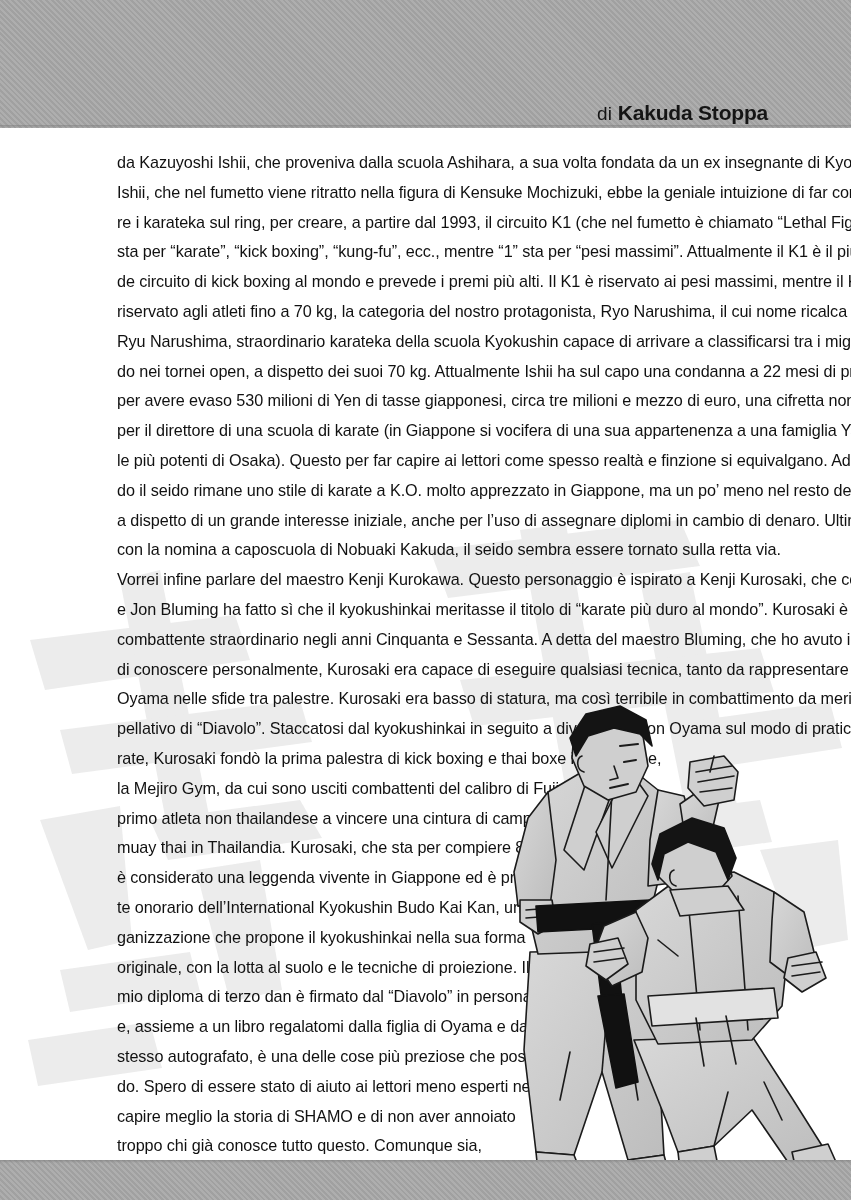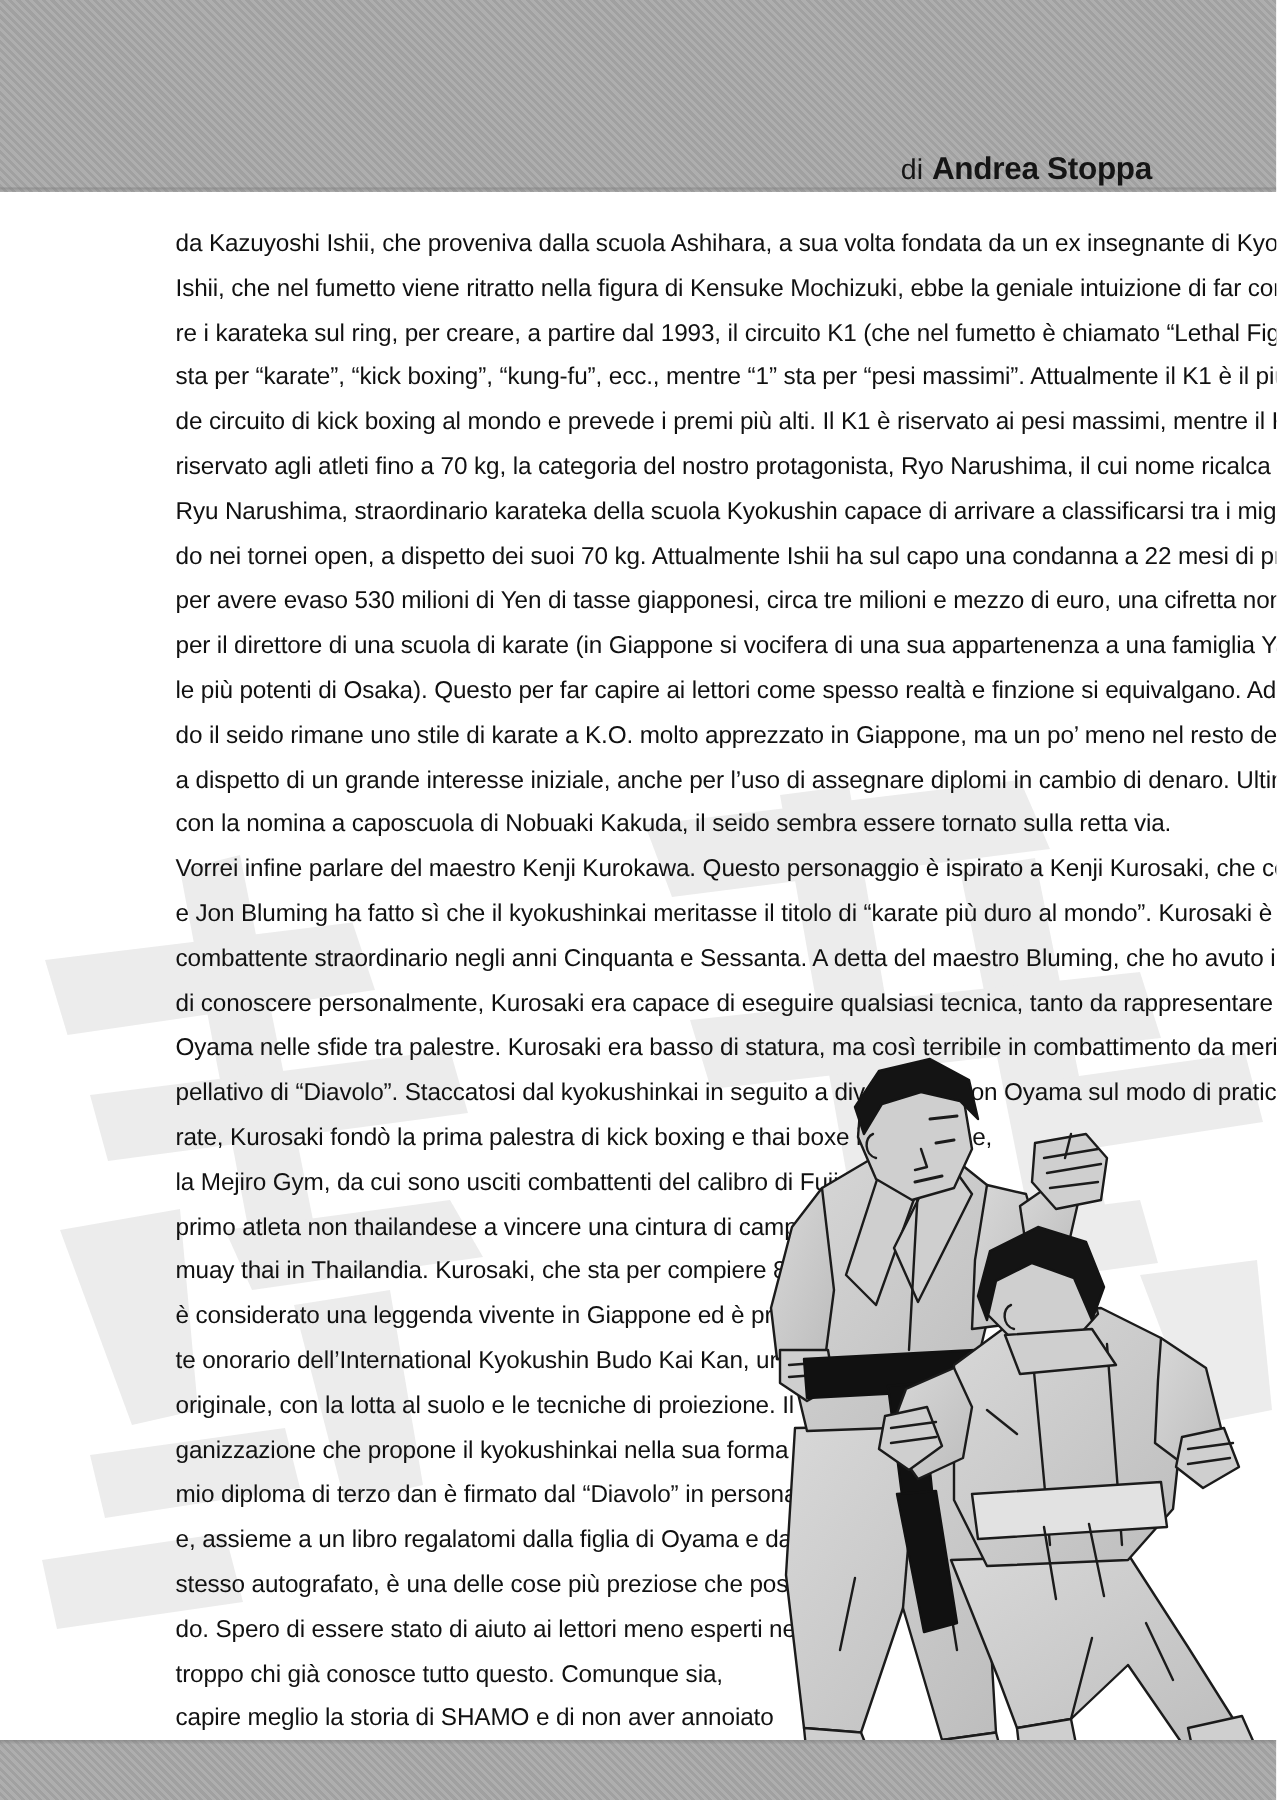--- a/index.html
+++ b/index.html
@@ -118,21 +118,21 @@
 </style>
 </head>
 <body>
 
 <div class="page">
 
   <div class="band band-top"></div>
 
   <div class="byline">
     <span class="di">di</span>
-    <span class="name">Andrea Stoppa</span>
+    <span class="name">Kakuda Stoppa</span>
   </div>
 
   <svg class="watermark" viewBox="0 0 851 640" preserveAspectRatio="none" aria-hidden="true">
     <g fill="#e9e9e9">
       <path d="M30 120 L235 95 L250 140 L45 170 Z"></path>
       <path d="M120 60 L160 50 L210 300 L168 312 Z"></path>
       <path d="M60 210 L300 180 L312 222 L72 254 Z"></path>
       <path d="M40 300 L120 286 L132 420 L88 430 Z"></path>
       <path d="M150 300 L300 280 L322 318 L168 340 Z"></path>
       <path d="M196 350 L260 340 L282 470 L230 482 Z"></path>
@@ -168,28 +168,28 @@
     <span class="ln">combattente straordinario negli anni Cinquanta e Sessanta. A detta del maestro Bluming, che ho avuto il piacere</span>
     <span class="ln">di conoscere personalmente, Kurosaki era capace di eseguire qualsiasi tecnica, tanto da rappresentare lo stesso</span>
     <span class="ln">Oyama nelle sfide tra palestre. Kurosaki era basso di statura, ma così terribile in combattimento da meritarsi l’ap-</span>
     <span class="ln">pellativo di “Diavolo”. Staccatosi dal kyokushinkai in seguito a divergenze con Oyama sul modo di praticare il ka-</span>
     <span class="ln narrow">rate, Kurosaki fondò la prima palestra di kick boxing e thai boxe in Giappone,</span>
     <span class="ln narrow">la Mejiro Gym, da cui sono usciti combattenti del calibro di Fujiwara, il</span>
     <span class="ln narrow">primo atleta non thailandese a vincere una cintura di campione di</span>
     <span class="ln narrow">muay thai in Thailandia. Kurosaki, che sta per compiere 83 anni,</span>
     <span class="ln narrow">è considerato una leggenda vivente in Giappone ed è presiden-</span>
     <span class="ln narrow">te onorario dell’International Kyokushin Budo Kai Kan, un’or-</span>
+    <span class="ln narrow">ganizzazione che propone il kyokushinkai nella sua forma</span>
     <span class="ln narrow">originale, con la lotta al suolo e le tecniche di proiezione. Il</span>
-    <span class="ln narrow">ganizzazione che propone il kyokushinkai nella sua forma</span>
     <span class="ln narrow">mio diploma di terzo dan è firmato dal “Diavolo” in persona</span>
     <span class="ln narrow">e, assieme a un libro regalatomi dalla figlia di Oyama e da lui</span>
     <span class="ln narrow">stesso autografato, è una delle cose più preziose che possie-</span>
     <span class="ln narrow">do. Spero di essere stato di aiuto ai lettori meno esperti nel</span>
+    <span class="ln narrow">capire meglio la storia di SHAMO e di non aver annoiato</span>
     <span class="ln narrow">troppo chi già conosce tutto questo. Comunque sia,</span>
-    <span class="ln narrow">capire meglio la storia di SHAMO e di non aver annoiato</span>
     <span class="ln narrow">buona lettura a tutti e, nel caso, buon allenamento!</span>
   </div>
 
   <svg class="illustration" viewBox="0 0 399 480" aria-hidden="true">
     <defs>
       <linearGradient id="giShade" x1="0" y1="0" x2="1" y2="1">
         <stop offset="0%" stop-color="#d8d8d8"></stop>
         <stop offset="100%" stop-color="#bdbdbd"></stop>
       </linearGradient>
     </defs>

